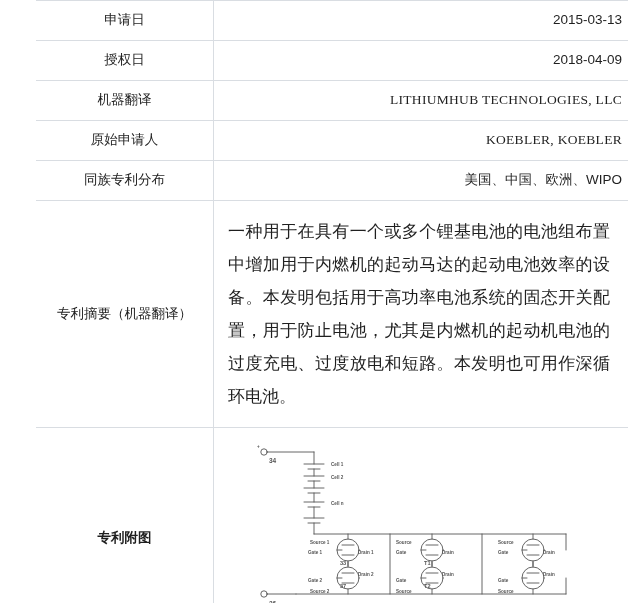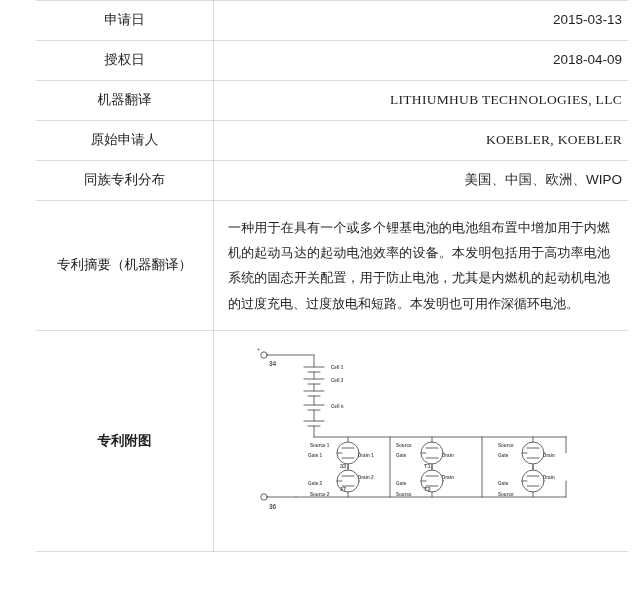--- a/index.html
+++ b/index.html
@@ -56,21 +56,21 @@
   }
   tr.abstract-row td {
     padding-top: 14px;
     padding-bottom: 14px;
   }
   tr.abstract-row td.value-cell {
     text-align: left;
     padding-left: 14px;
     padding-right: 18px;
     line-height: 1.95;
-    font-size: 13px;
+    font-size: 17px;
     text-align: justify;
   }
   tr.figure-row td {
     padding-top: 10px;
     padding-bottom: 10px;
     font-weight: bold;
   }
   .figure-wrap {
     position: relative;
     width: 100%;

